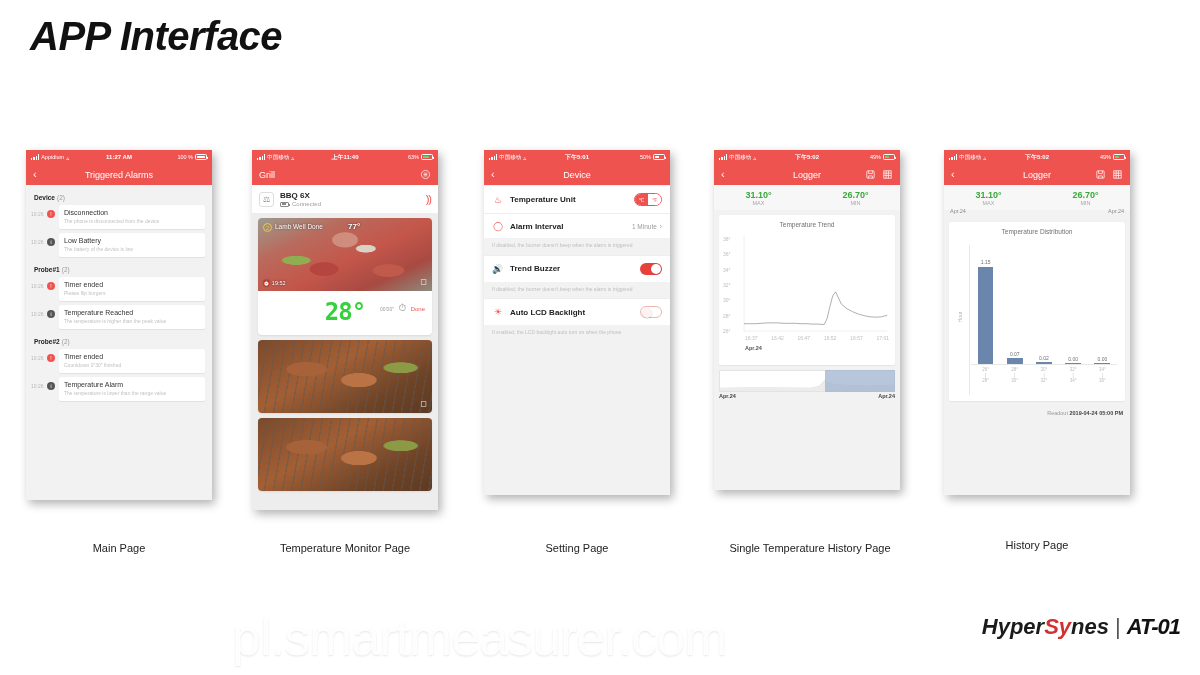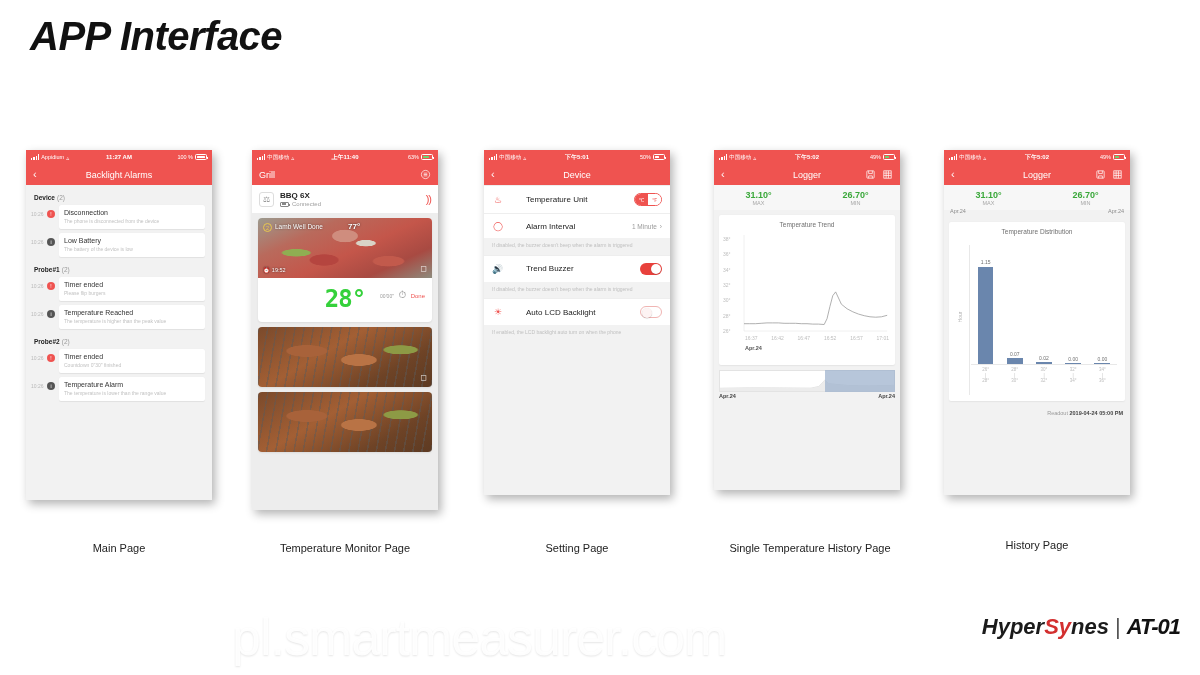--- a/index.html
+++ b/index.html
@@ -94,21 +94,21 @@
     display: flex; align-items: center; justify-content: center; color: #888; font-size: 8px;
   }
   .dev-name { font-size: 8px; font-weight: bold; color: #222; }
   .dev-sub { font-size: 6px; color: #9e9e9e; display: flex; align-items: center; gap: 3px; margin-top: 1px; }
   .mini-batt { width: 9px; height: 5px; border: 0.7px solid #888; border-radius: 1px; position: relative; display:inline-block;}
   .mini-batt::after { content:''; position:absolute; right:-1.5px; top:1.3px; width:1px; height:2px; background:#888; }
   .mini-batt i { position:absolute; left:0.6px; top:0.6px; bottom:0.6px; width:4px; background:#888; display:block;}
   .wave { margin-left: auto; color: #ef5350; font-size: 11px; letter-spacing: -1px; }
 
   .probe-card { background:#fff; margin: 5px 6px; border-radius: 4px; overflow: hidden; box-shadow: 0 1px 2px rgba(0,0,0,.08); }
-  .meat-img { height: 60px; position: relative; overflow: hidden;
+  .meat-img { height: 73px; position: relative; overflow: hidden;
     background:
       radial-gradient(ellipse at 22% 58%, #8fae52 0 7%, transparent 8%),
       radial-gradient(ellipse at 62% 42%, #d9d3c6 0 6%, transparent 7%),
       radial-gradient(ellipse at 38% 70%, #b5453f 0 9%, transparent 10%),
       radial-gradient(ellipse at 75% 72%, #c25a4c 0 8%, transparent 9%),
       radial-gradient(ellipse at 50% 30%, #cf8d7e 0 10%, transparent 11%),
       linear-gradient(155deg, #9c9a8e 0%, #b96a5c 28%, #c4564a 55%, #a84a42 78%, #8d8b7d 100%);
   }
   .meat-img.grill {
     background:
@@ -140,21 +140,21 @@
   .ibbq-wrap { background:#fff; height: 118px; display:flex; align-items:center; justify-content:center; }
   .ibbq-circle {
     width: 96px; height: 96px; border-radius:50%; border: 1px solid #f3a9a6;
     display:flex; flex-direction:column; align-items:center; justify-content:center;
   }
   .ibbq-t { font-size: 13px; color:#ef5350; font-weight:bold; }
   .ibbq-f { font-size: 5.5px; color:#c6c6c6; margin-top:3px; }
   .ibbq-b { font-size: 6px; color:#8a8a8a; margin-top:7px; display:flex; align-items:center; gap:3px;}
   .set-row { background:#fff; display:flex; align-items:center; padding: 7px 8px; border-top: 0.5px solid #eee; }
   .set-ic { width:12px; color:#ef5350; font-size:9px; text-align:center; }
-  .set-lbl { font-size: 8px; color:#222; margin-left: 22px; }
+  .set-lbl { font-size: 8px; color:#222; margin-left: 6px; font-weight: bold; }
   .set-val { margin-left:auto; font-size: 6.5px; color:#9a9a9a; display:flex; align-items:center; gap:3px; }
   .unit-seg { margin-left:auto; display:flex; border:0.8px solid #ef5350; border-radius:7px; overflow:hidden; }
   .unit-seg span { font-size:5.5px; padding: 1.5px 4px; }
   .unit-seg span.on { background:#ef5350; color:#fff; }
   .unit-seg span.off { color:#ef5350; background:#fff; }
   .sw { margin-left:auto; width:22px; height:12px; border-radius:6px; position:relative; }
   .sw.on { background:#e8413c; }
   .sw.off { background:#fff; border:0.8px solid #f0b5b3; }
   .sw i { position:absolute; top:1px; width:10px; height:10px; border-radius:50%; background:#fff; display:block; box-shadow:0 0.5px 1px rgba(0,0,0,.25);}
   .sw.on i { right:1px; }
@@ -224,21 +224,21 @@
       <div class="sb-center">11:27 AM</div>
       <div class="sb-right">
         <span>100 %</span>
         <span class="batt">
             <i class="fill" style="right:0.7px"></i>
           </span>
       </div>
     </div>
     <div class="navbar">
       <span class="chev-back">‹</span>
-      <span class="nav-title">Backlight Alarms</span>
+      <span class="nav-title">Triggered Alarms</span>
       <span class="nav-right">
         <svg viewBox="0 0 24 24" fill="none" stroke="#fff" stroke-width="1.6">
             <path d="M4 6h16M9 6V4h6v2M6 6l1 14h10l1-14"></path>
           </svg>
       </span>
     </div>
     <div class="p1-body">
 
       <div class="grp-hd">
         <span style="font-weight:bold;color:#222">Device</span>

